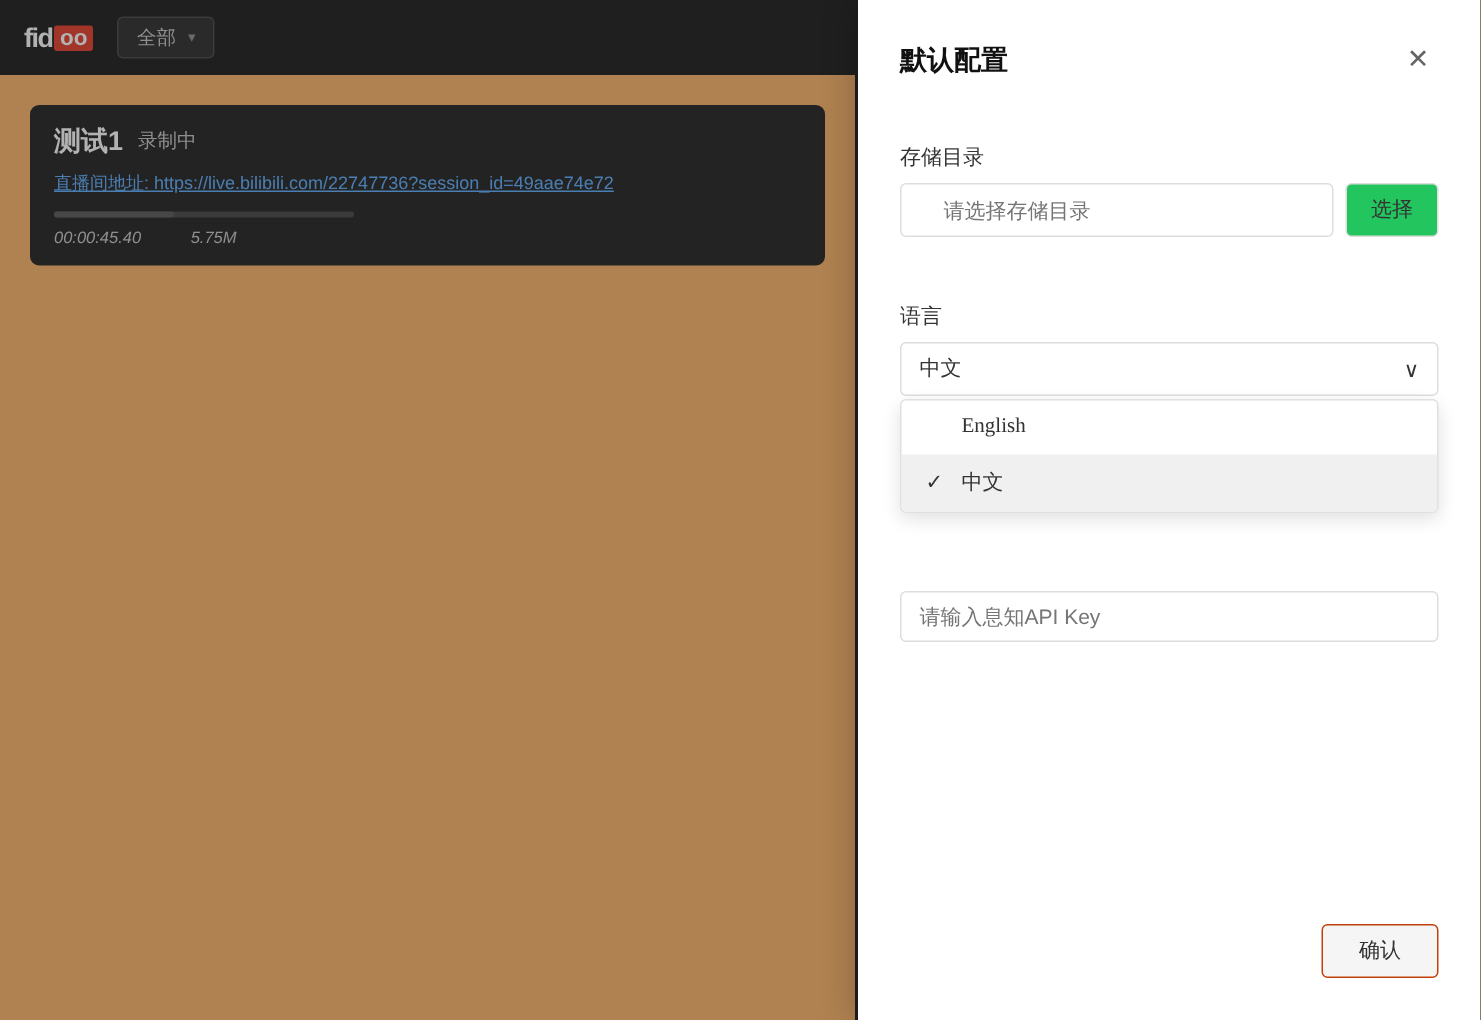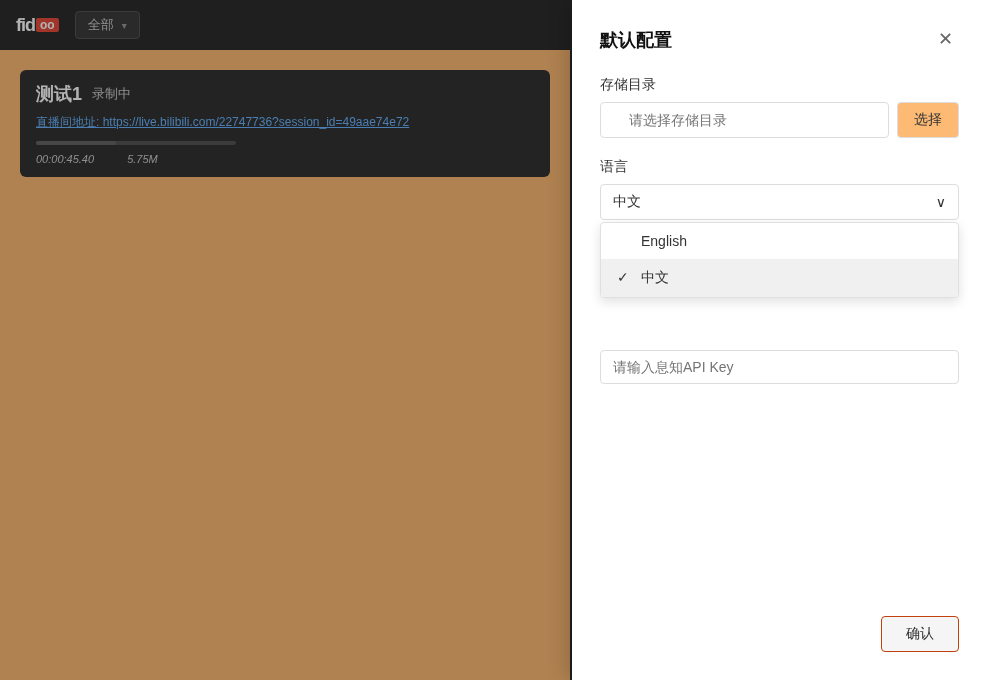--- a/index.html
+++ b/index.html
@@ -38,21 +38,21 @@
     .logo-fid {
       color: #fff;
       font-size: 18px;
       font-weight: 700;
       letter-spacing: -1px;
     }
 
     .logo-box {
       background: #e74c3c;
       color: #fff;
-      font-size: 12px;
+      font-size: 15px;
       font-weight: 700;
       padding: 0 4px;
       border-radius: 2px;
       margin-left: 1px;
     }
 
     .dropdown-btn {
       background: #3d3d3d;
       border: 1px solid #555;
       color: #ccc;
@@ -174,39 +174,40 @@
 
     .form-section {
       margin-bottom: 20px;
     }
 
     .form-label {
       font-size: 14px;
       color: #333;
       margin-bottom: 8px;
       display: block;
+      margin-top: 44px;
     }
 
     .input-row {
       display: flex;
       gap: 8px;
     }
 
     .text-input {
       flex: 1;
       border: 1px solid #ddd;
       border-radius: 4px;
       padding: 8px 28px;
       font-size: 14px;
       color: #999;
       outline: none;
     }
 
     .select-btn {
-      background: #fdba74;
+      background: #22c55e;
       border: 1px solid #ddd;
       border-radius: 4px;
       padding: 8px 16px;
       font-size: 14px;
       color: #333;
       cursor: pointer;
       white-space: nowrap;
     }
 
     
@@ -241,20 +242,21 @@
       overflow: hidden;
     }
 
     .lang-option {
       padding: 10px 16px;
       font-size: 14px;
       color: #333;
       cursor: pointer;
       display: flex;
       gap: 8px;
+      font-family: Liberation Serif, serif;
     }
 
     .lang-option.selected {
       background: #f0f0f0;
     }
 
     .check-mark {
       color: #333;
       font-size: 14px;
       width: 16px;

